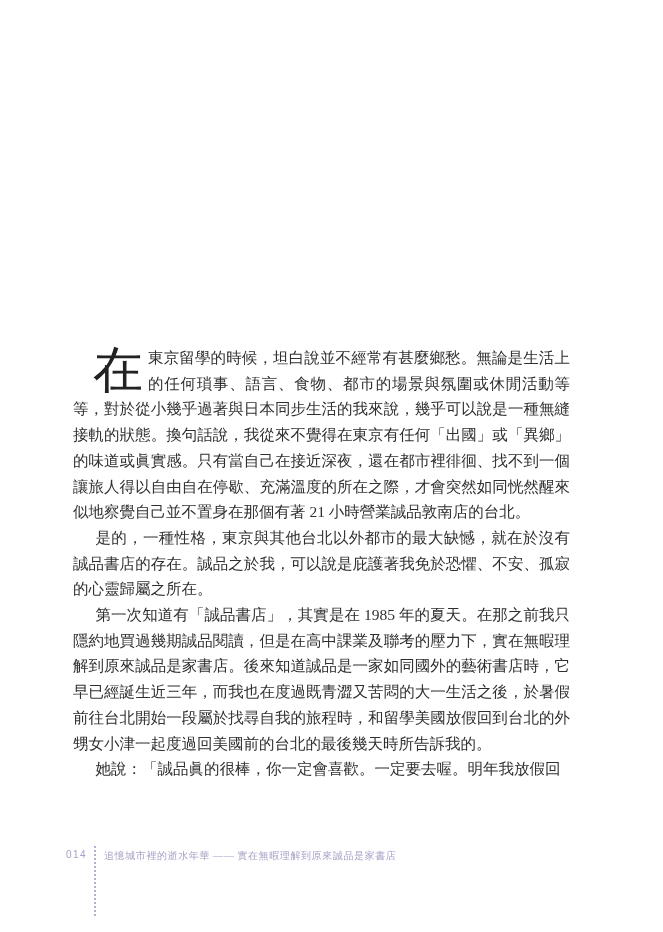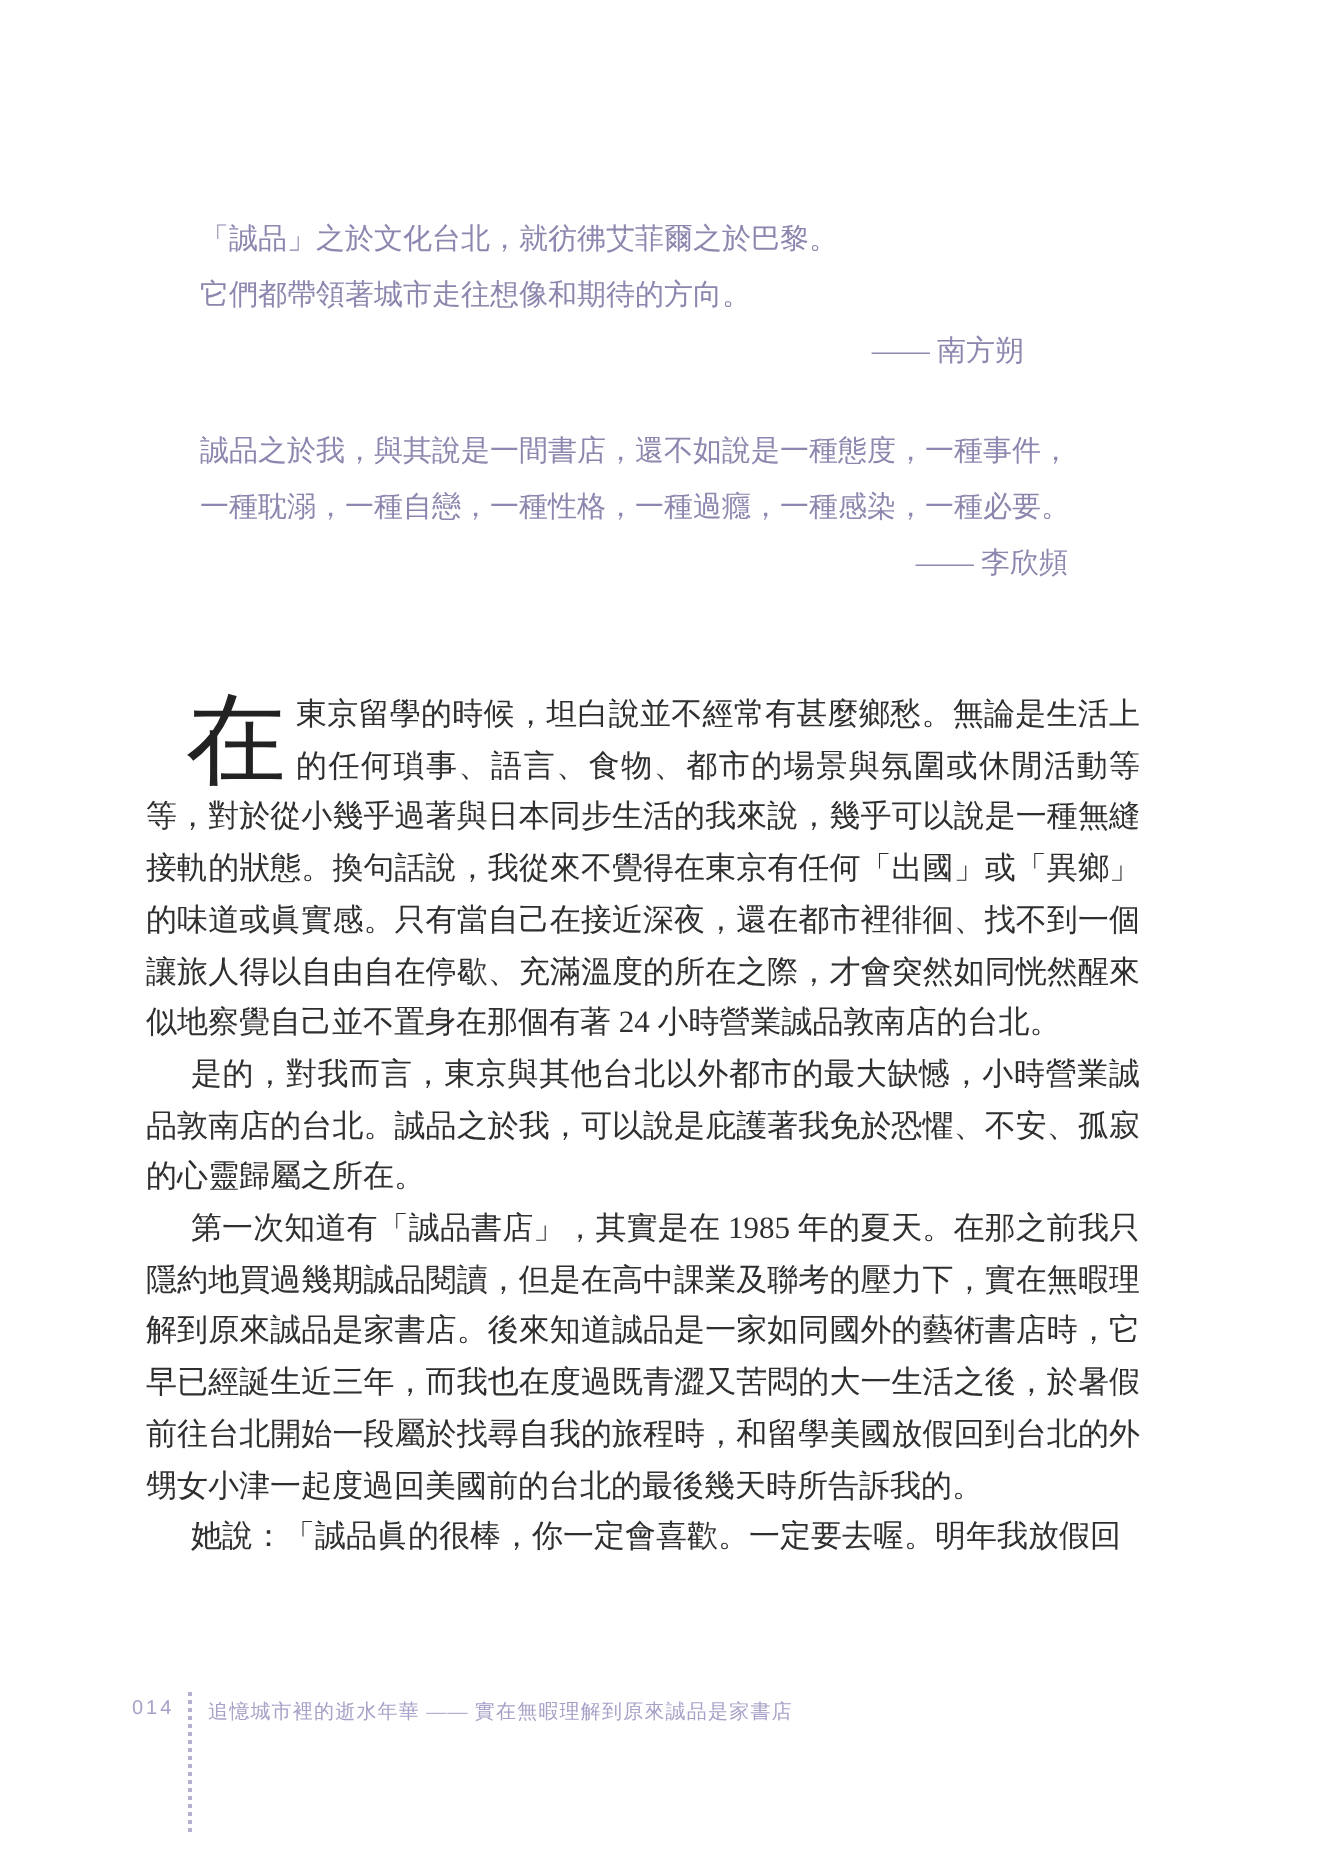--- a/index.html
+++ b/index.html
@@ -89,38 +89,26 @@
     letter-spacing: 0.6px;
     color: #a8a1c7;
     white-space: nowrap;
   }
 </style>
 </head>
 <body>
 
 <div class="page">
 
-  <div class="epigraphs">
-    <div class="epigraph epigraph-1">
-      <p class="ep-line">「誠品」之於文化台北，就彷彿艾菲爾之於巴黎。</p>
-      <p class="ep-line">它們都帶領著城市走往想像和期待的方向。</p>
-      <p class="ep-attr">—— 南方朔</p>
-    </div>
-    <div class="epigraph epigraph-2">
-      <p class="ep-line">誠品之於我，與其說是一間書店，還不如說是一種態度，一種事件，</p>
-      <p class="ep-line">一種耽溺，一種自戀，一種性格，一種過癮，一種感染，一種必要。</p>
-      <p class="ep-attr">—— 李欣頻</p>
-    </div>
-  </div>
 
   <div class="body-text">
     <p class="para first">
-      <span class="drop-cap">在</span><span>東京留學的時候，坦白說並不經常有甚麼鄉愁。無論是生活上的任何瑣事、語言、食物、都市的場景與氛圍或休閒活動等等，對於從小幾乎過著與日本同步生活的我來說，幾乎可以說是一種無縫接軌的狀態。換句話說，我從來不覺得在東京有任何「出國」或「異鄉」的味道或眞實感。只有當自己在接近深夜，還在都市裡徘徊、找不到一個讓旅人得以自由自在停歇、充滿溫度的所在之際，才會突然如同恍然醒來似地察覺自己並不置身在那個有著 24 小時營業誠品敦南店的台北。</span>
+      <span class="drop-cap">在</span><span>東京留學的時候，坦白說並不經常有甚麼鄉愁。無論是生活上的任何瑣事、語言、食物、都市的場景與氛圍或休閒活動等等，對於從小幾乎過著與日本同步生活的我來說，幾乎可以說是一種無縫接軌的狀態。換句話說，我從來不覺得在東京有任何「出國」或「異鄉」的味道或眞實感。只有當自己在接近深夜，還在都市裡徘徊、找不到一個讓旅人得以自由自在停歇、充滿溫度的所在之際，才會突然如同恍然醒來似地察覺自己並不置身在那個有著 21 小時營業誠品敦南店的台北。</span>
     </p>
-    <p class="para indented">是的，對我而言，東京與其他台北以外都市的最大缺憾，小時營業誠品敦南店的台北。誠品之於我，可以說是庇護著我免於恐懼、不安、孤寂的心靈歸屬之所在。</p>
+    <p class="para indented">是的，一種性格，東京與其他台北以外都市的最大缺憾，就在於沒有誠品書店的存在。誠品之於我，可以說是庇護著我免於恐懼、不安、孤寂的心靈歸屬之所在。</p>
     <p class="para indented">第一次知道有「誠品書店」，其實是在 1985 年的夏天。在那之前我只隱約地買過幾期誠品閱讀，但是在高中課業及聯考的壓力下，實在無暇理解到原來誠品是家書店。後來知道誠品是一家如同國外的藝術書店時，它早已經誕生近三年，而我也在度過既青澀又苦悶的大一生活之後，於暑假前往台北開始一段屬於找尋自我的旅程時，和留學美國放假回到台北的外甥女小津一起度過回美國前的台北的最後幾天時所告訴我的。</p>
     <p class="para indented">她說：「誠品眞的很棒，你一定會喜歡。一定要去喔。明年我放假回</p>
   </div>
 
   <div class="footer-pagenum">014</div>
   <div class="footer-rule"></div>
   <div class="footer-title">追憶城市裡的逝水年華 —— 實在無暇理解到原來誠品是家書店</div>
 
 </div>
 

